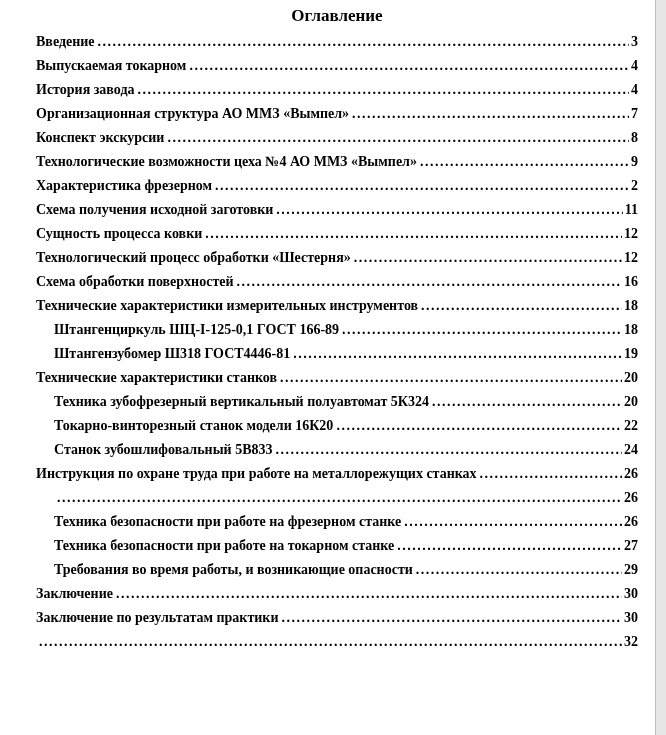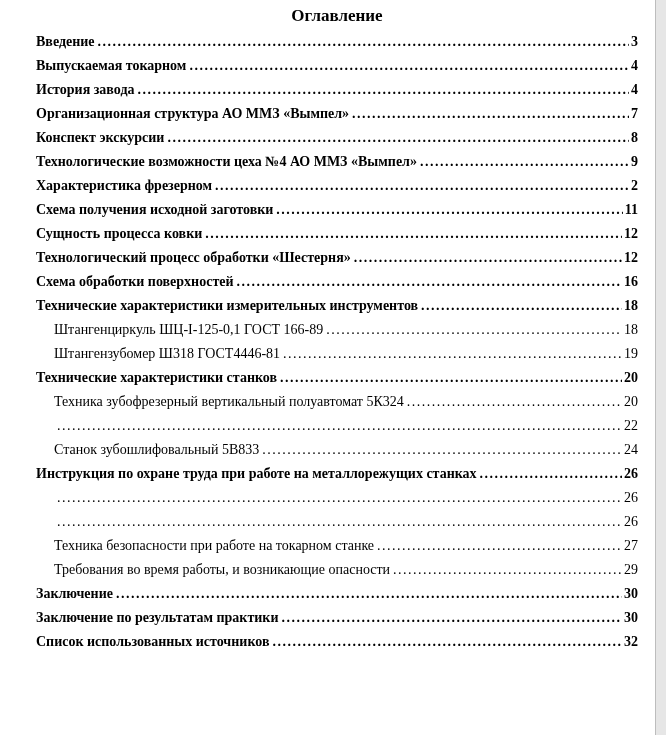--- a/index.html
+++ b/index.html
@@ -34,21 +34,21 @@
   .toc-row {
     display: flex;
     align-items: baseline;
     font-size: 14px;
     line-height: 16px;
     margin-top: 8px;
     color: #000;
     cursor: pointer;
   }
   .toc-row.level-1 { font-weight: bold; }
-  .toc-row.level-2 { padding-left: 18px; font-weight: normal; }
+  .toc-row.level-2 { padding-left: 18px; font-weight: bold; }
   .toc-row.gap-large { }
   .toc-entry-title {
     flex: none;
     white-space: nowrap;
     text-align: center;
   }
   .toc-dot-leader {
     flex: 1 1 auto;
     overflow: hidden;
     white-space: nowrap;
@@ -151,38 +151,40 @@
     <span class="toc-entry-title">Технические характеристики станков</span>
     <span class="toc-dot-leader">............................................................................................................................................................................................................................................................................................................</span>
     <span class="toc-entry-page">20</span>
   </div>
         <div class="toc-row level-2">
     <span class="toc-entry-title">Техника зубофрезерный вертикальный полуавтомат 5К324</span>
     <span class="toc-dot-leader">............................................................................................................................................................................................................................................................................................................</span>
     <span class="toc-entry-page">20</span>
   </div>
         <div class="toc-row level-2 gap-large">
+    <span class="toc-entry-title">Токарно-винторезный станок модели 16К20</span>
     <span class="toc-dot-leader">............................................................................................................................................................................................................................................................................................................</span>
     <span class="toc-entry-page">22</span>
   </div>
         <div class="toc-row level-2 gap-large">
     <span class="toc-entry-title">Станок зубошлифовальный 5В833</span>
     <span class="toc-dot-leader">............................................................................................................................................................................................................................................................................................................</span>
     <span class="toc-entry-page">24</span>
   </div>
         <div class="toc-row level-1 gap-large">
     <span class="toc-entry-title">Инструкция по охране труда при работе на металлорежущих станках</span>
     <span class="toc-dot-leader">............................................................................................................................................................................................................................................................................................................</span>
     <span class="toc-entry-page">26</span>
   </div>
         <div class="toc-row level-2">
     <span class="toc-dot-leader">............................................................................................................................................................................................................................................................................................................</span>
     <span class="toc-entry-page">26</span>
   </div>
         <div class="toc-row level-2 gap-large">
+    <span class="toc-entry-title">Техника безопасности при работе на фрезерном станке</span>
     <span class="toc-dot-leader">............................................................................................................................................................................................................................................................................................................</span>
     <span class="toc-entry-page">26</span>
   </div>
         <div class="toc-row level-2 gap-large">
     <span class="toc-entry-title">Техника безопасности при работе на токарном станке</span>
     <span class="toc-dot-leader">............................................................................................................................................................................................................................................................................................................</span>
     <span class="toc-entry-page">27</span>
   </div>
         <div class="toc-row level-2 gap-large">
     <span class="toc-entry-title">Требования во время работы, и возникающие опасности</span>
@@ -193,20 +195,19 @@
     <span class="toc-entry-title">Заключение</span>
     <span class="toc-dot-leader">............................................................................................................................................................................................................................................................................................................</span>
     <span class="toc-entry-page">30</span>
   </div>
         <div class="toc-row level-1">
     <span class="toc-entry-title">Заключение по результатам практики</span>
     <span class="toc-dot-leader">............................................................................................................................................................................................................................................................................................................</span>
     <span class="toc-entry-page">30</span>
   </div>
         <div class="toc-row level-1">
-    <span class="toc-entry-title">Список использованных источников</span>
     <span class="toc-dot-leader">............................................................................................................................................................................................................................................................................................................</span>
     <span class="toc-entry-page">32</span>
   </div>
       </div>
   </div>
   <div class="scrollbar"></div>
 </div>
 
 </body></html>

